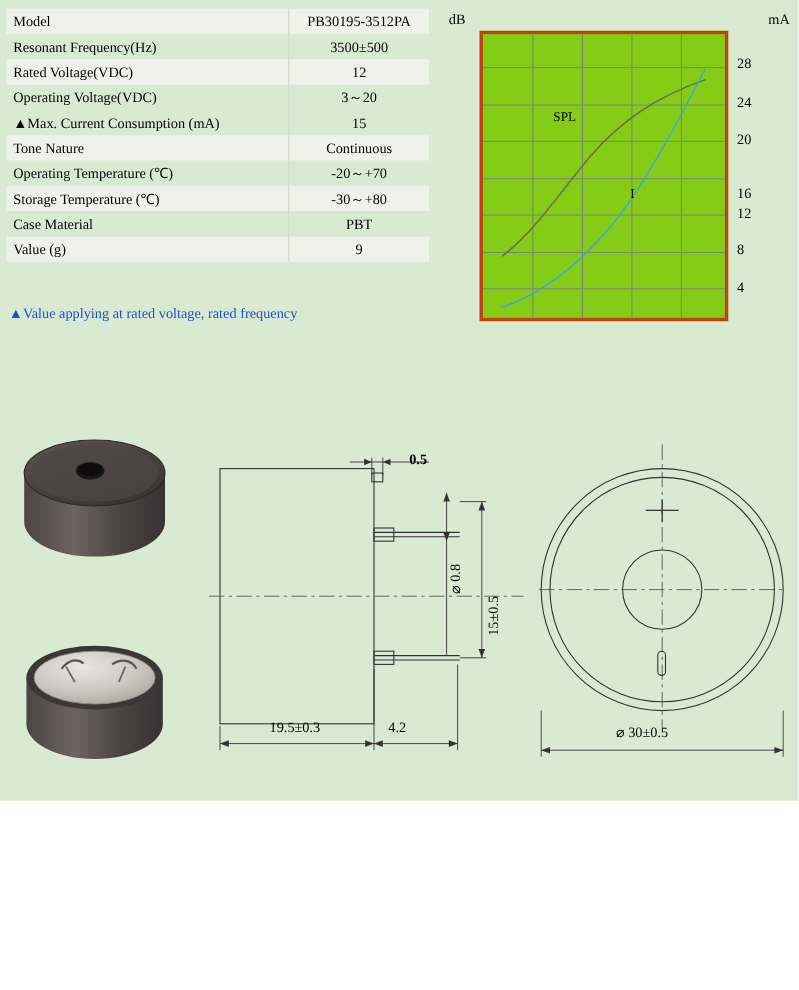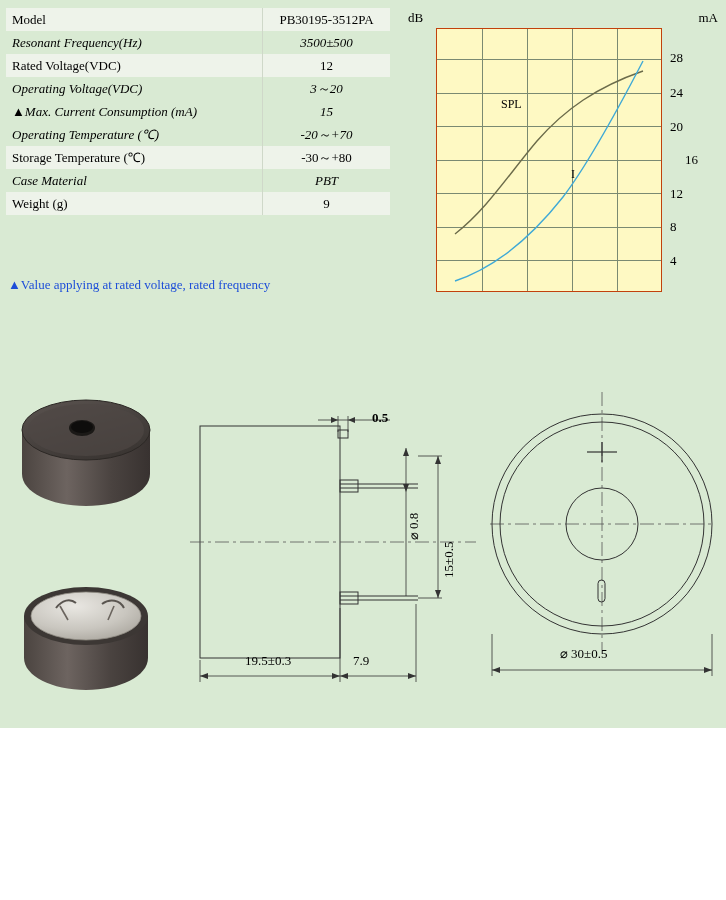--- a/index.html
+++ b/index.html
@@ -38,21 +38,20 @@
     line-height: 15px;
     border: none;
     white-space: nowrap;
     margin-top: 36px;
   }
   .spec-table tr.odd td {
     background: #eef3ea;
   }
   .spec-table tr.even td {
     background: #d9ead3;
-    font-style: italic;
   }
   .spec-table td.label {
     text-align: left;
     width: 244px;
     border-right: 1px solid #cfd8c9;
   }
   .spec-table td.value {
     text-align: center;
   }
   .note {
@@ -83,22 +82,22 @@
     top: 2px;
     font-size: 13px;
     margin-left: 48px;
   }
   .plot {
     position: absolute;
     left: 32px;
     top: 20px;
     width: 226px;
     height: 264px;
-    border: 1px solid #c2410c;
-    background: #fef9c3;
+    border: 3px solid #c2410c;
+    background: #84cc16;
     box-sizing: border-box;
   }
   .plot .vgrid, .plot .hgrid {
     position: absolute;
     background: #7a8a72;
   }
   .plot .vgrid { width: 1px; top: 0; bottom: 0; }
   .plot .hgrid { height: 1px; left: 0; right: 0; }
   .axis-left-label {
     position: absolute;
@@ -175,34 +174,38 @@
         <td class="value">12</td>
       </tr>
       <tr class="even">
         <td class="label">Operating Voltage(VDC)</td>
         <td class="value">3～20</td>
       </tr>
       <tr class="even">
         <td class="label">▲Max. Current Consumption (mA)</td>
         <td class="value">15</td>
       </tr>
+      <tr class="odd">
+        <td class="label">Tone  Nature</td>
+        <td class="value">Continuous</td>
+      </tr>
       <tr class="even">
         <td class="label">Operating Temperature (℃)</td>
         <td class="value">-20～+70</td>
       </tr>
       <tr class="odd">
         <td class="label">Storage Temperature (℃)</td>
         <td class="value">-30～+80</td>
       </tr>
       <tr class="even">
         <td class="label">Case Material</td>
         <td class="value">PBT</td>
       </tr>
       <tr class="odd">
-        <td class="label">Weight (g)</td>
+        <td class="label">Value (g)</td>
         <td class="value">9</td>
       </tr>
     </tbody>
   </table>
 
   <div class="note">▲Value applying at rated voltage, rated frequency</div>
 
   <div class="chart-wrap">
     <div class="chart-unit-left">dB</div>
     <div class="chart-unit-right">mA</div>
@@ -211,21 +214,21 @@
     <div class="axis-left-label" style="top:77px;">115</div>
     <div class="axis-left-label" style="top:111px;">110</div>
     <div class="axis-left-label" style="top:144px;">105</div>
     <div class="axis-left-label" style="top:178px;">100</div>
     <div class="axis-left-label" style="top:211px;">95</div>
     <div class="axis-left-label" style="top:245px;">90</div>
 
     <div class="axis-right-label" style="top:42px;">28</div>
     <div class="axis-right-label" style="top:77px;">24</div>
     <div class="axis-right-label" style="top:111px;">20</div>
-    <div class="axis-right-label" style="top:144px;margin-left:15px;">16</div>
+    <div class="axis-right-label" style="top:160px;">16</div>
     <div class="axis-right-label" style="top:178px;">12</div>
     <div class="axis-right-label" style="top:211px;">8</div>
     <div class="axis-right-label" style="top:245px;">4</div>
 
     <div class="plot">
       <div class="vgrid" style="left:45px;"></div>
       <div class="vgrid" style="left:90px;"></div>
       <div class="vgrid" style="left:135px;"></div>
       <div class="vgrid" style="left:180px;"></div>
 
@@ -340,24 +343,24 @@
       <line x1="150" y1="278" x2="226" y2="278" stroke="#333" stroke-width="0.8"></line>
       <polygon points="150,278 158,275 158,281" fill="#333"></polygon>
       <polygon points="226,278 218,275 218,281" fill="#333"></polygon>
       <line x1="226" y1="206" x2="226" y2="284" stroke="#333" stroke-width="0.8"></line>
     </svg>
 
     <div class="dim-text" style="left:182px; top:12px;font-weight:bold;">0.5</div>
     <div class="dim-text vert" style="left:216px; top:142px;">⌀ 0.8</div>
     <div class="dim-text vert" style="left:251px; top:180px;">15±0.5</div>
     <div class="dim-text" style="left:55px; top:255px;">19.5±0.3</div>
-    <div class="dim-text" style="left:163px; top:255px;">7.9</div>
-  </div>
-
-  <div class="drawing" style="left:482px; top:384px;">
+    <div class="dim-text" style="left:163px; top:255px;">4.2</div>
+  </div>
+
+  <div class="drawing" style="left:482px; top:396px;">
     <svg width="240" height="310" viewBox="0 0 240 310">
 
       <line x1="120" y1="8" x2="120" y2="270" stroke="#555" stroke-width="0.8" stroke-dasharray="14,4,3,4"></line>
       <line x1="8" y1="140" x2="232" y2="140" stroke="#555" stroke-width="0.8" stroke-dasharray="14,4,3,4"></line>
 
       <circle cx="120" cy="140" r="110" fill="none" stroke="#333" stroke-width="1"></circle>
       <circle cx="120" cy="140" r="102" fill="none" stroke="#333" stroke-width="1"></circle>
 
       <circle cx="120" cy="140" r="36" fill="none" stroke="#333" stroke-width="1"></circle>
 

